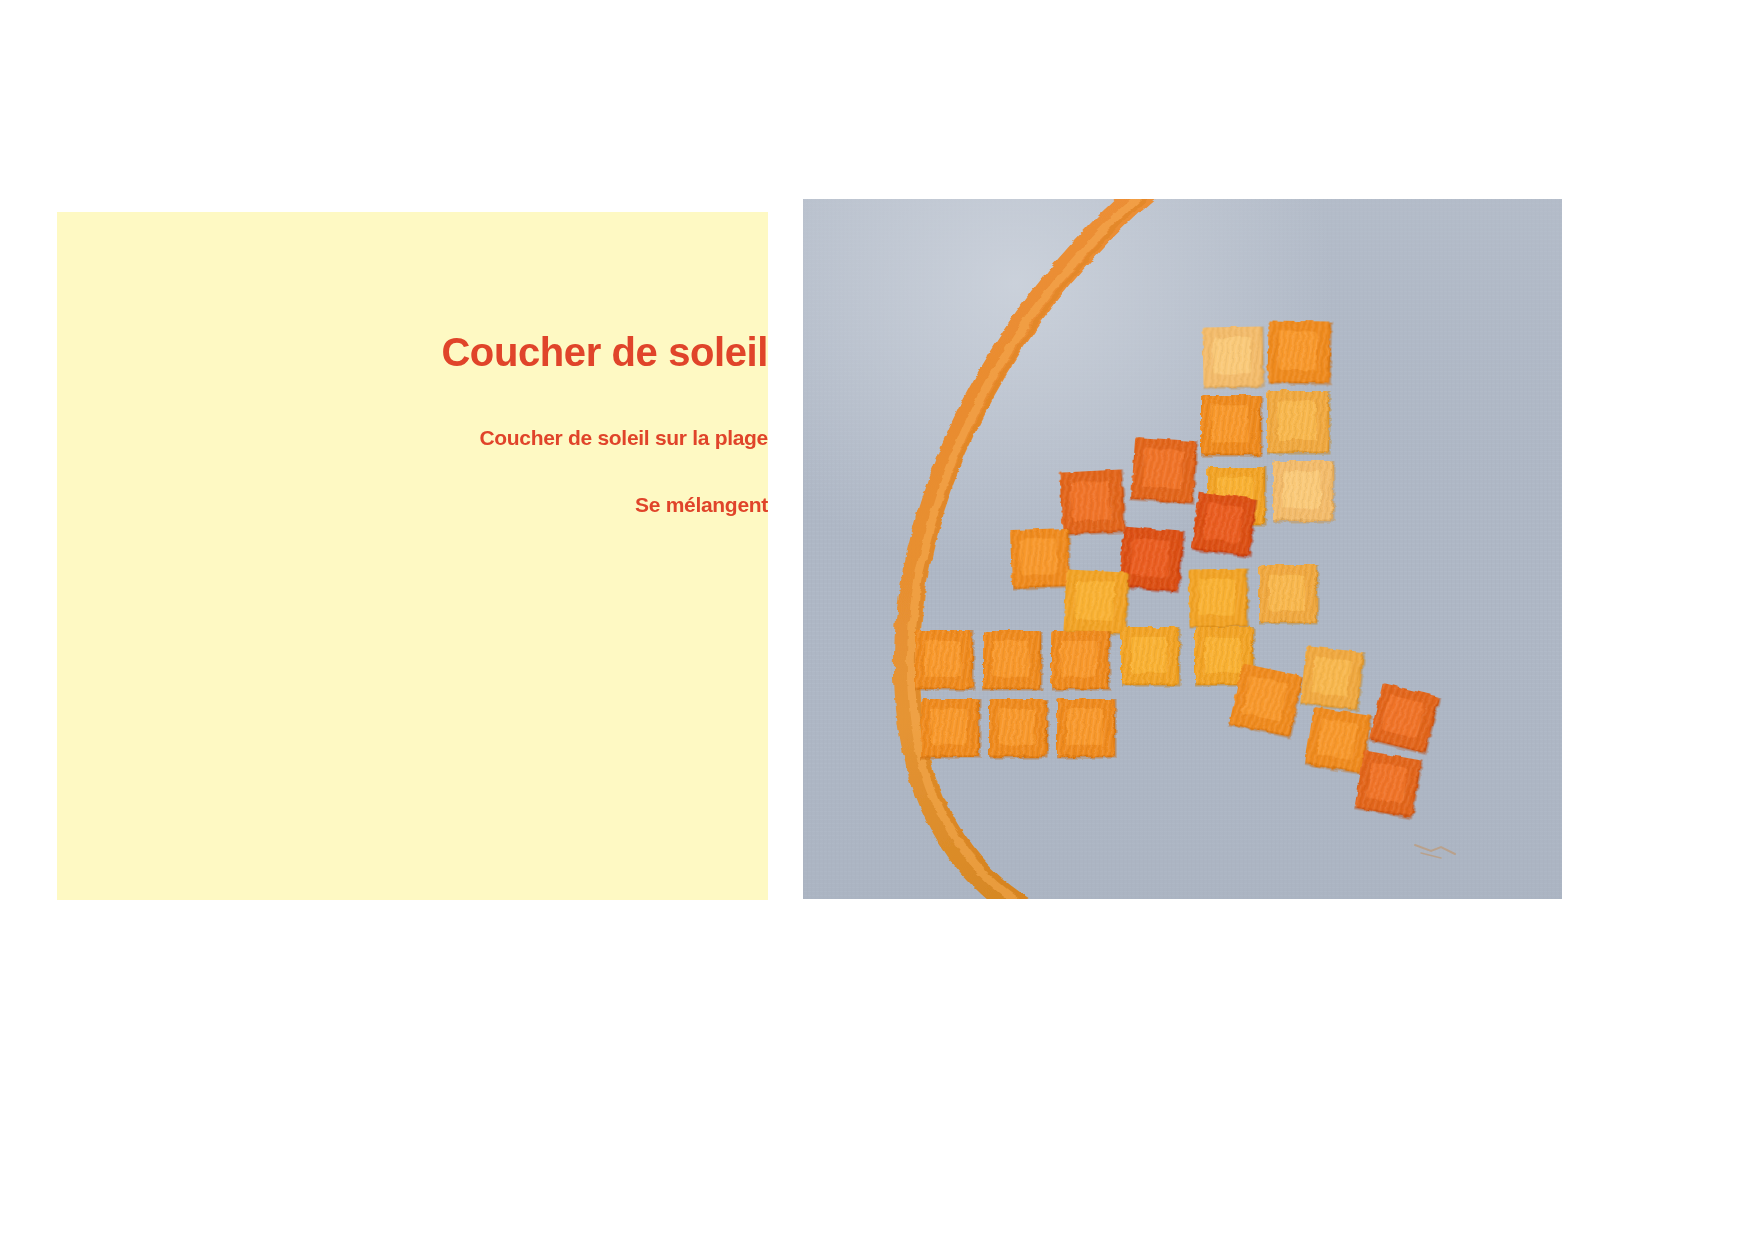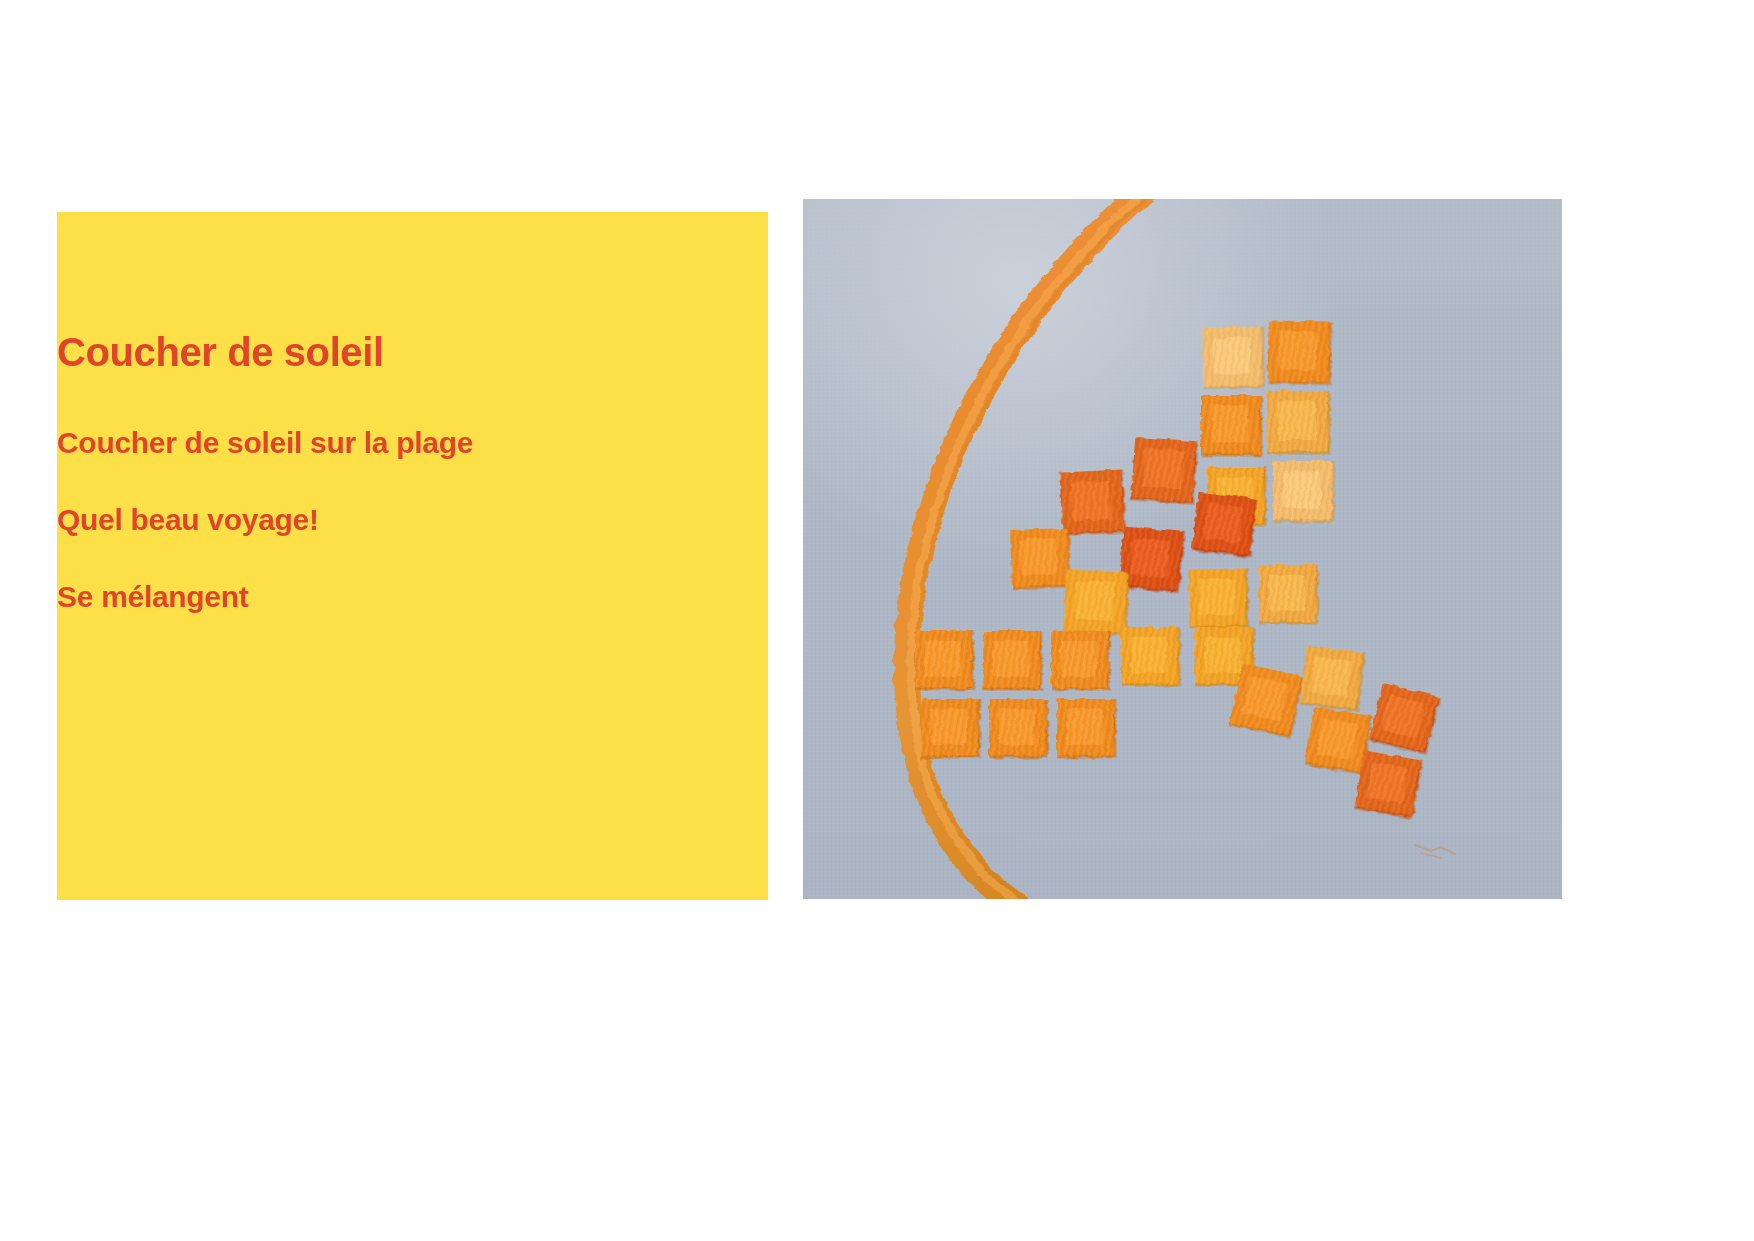--- a/index.html
+++ b/index.html
@@ -22,43 +22,43 @@
     background: #ffffff;
   }
 
   
   #poem-panel {
     position: absolute;
     left: 57px;
     top: 212px;
     width: 711px;
     height: 688px;
-    background: #fde047;
+    background: #fef9c3;
     box-sizing: border-box;
     display: flex;
     flex-direction: column;
-    align-items: flex-start;
+    align-items: flex-end;
     justify-content: flex-start;
     padding-top: 118px;
   }
 
   #poem-title {
     color: #e0442a;
     font-size: 40px;
     font-weight: bold;
     letter-spacing: -0.4px;
     line-height: 1.1;
     text-align: center;
     margin: 0 0 52px 0;
     white-space: nowrap;
   }
 
   .poem-line {
     color: #e0442a;
-    font-size: 30px;
+    font-size: 21px;
     font-weight: bold;
     letter-spacing: -0.3px;
     text-align: center;
     line-height: 1.1;
     margin: 0 0 44px 0;
     white-space: nowrap;
   }
   .poem-line:last-child { margin-bottom: 0; }
 
   
@@ -79,21 +79,20 @@
 </style>
 </head>
 <body>
 
 <div id="slide">
 
   <section id="poem-panel">
     <h1 id="poem-title">Coucher de soleil</h1>
 
     <p class="poem-line">Coucher de soleil sur la plage</p>
-    <p class="poem-line">Quel beau voyage!</p>
     <p class="poem-line">Se mélangent</p>
   </section>
 
   <figure id="painting-panel" style="margin:0">
     <svg id="painting-svg" viewBox="0 0 759 700" preserveAspectRatio="none">
       <defs>
 
         <pattern id="weave" width="4" height="4" patternUnits="userSpaceOnUse">
           <rect width="4" height="4" fill="#aeb7c5"></rect>
           <rect width="4" height="1" fill="#b4bcc9" opacity="0.55"></rect>

